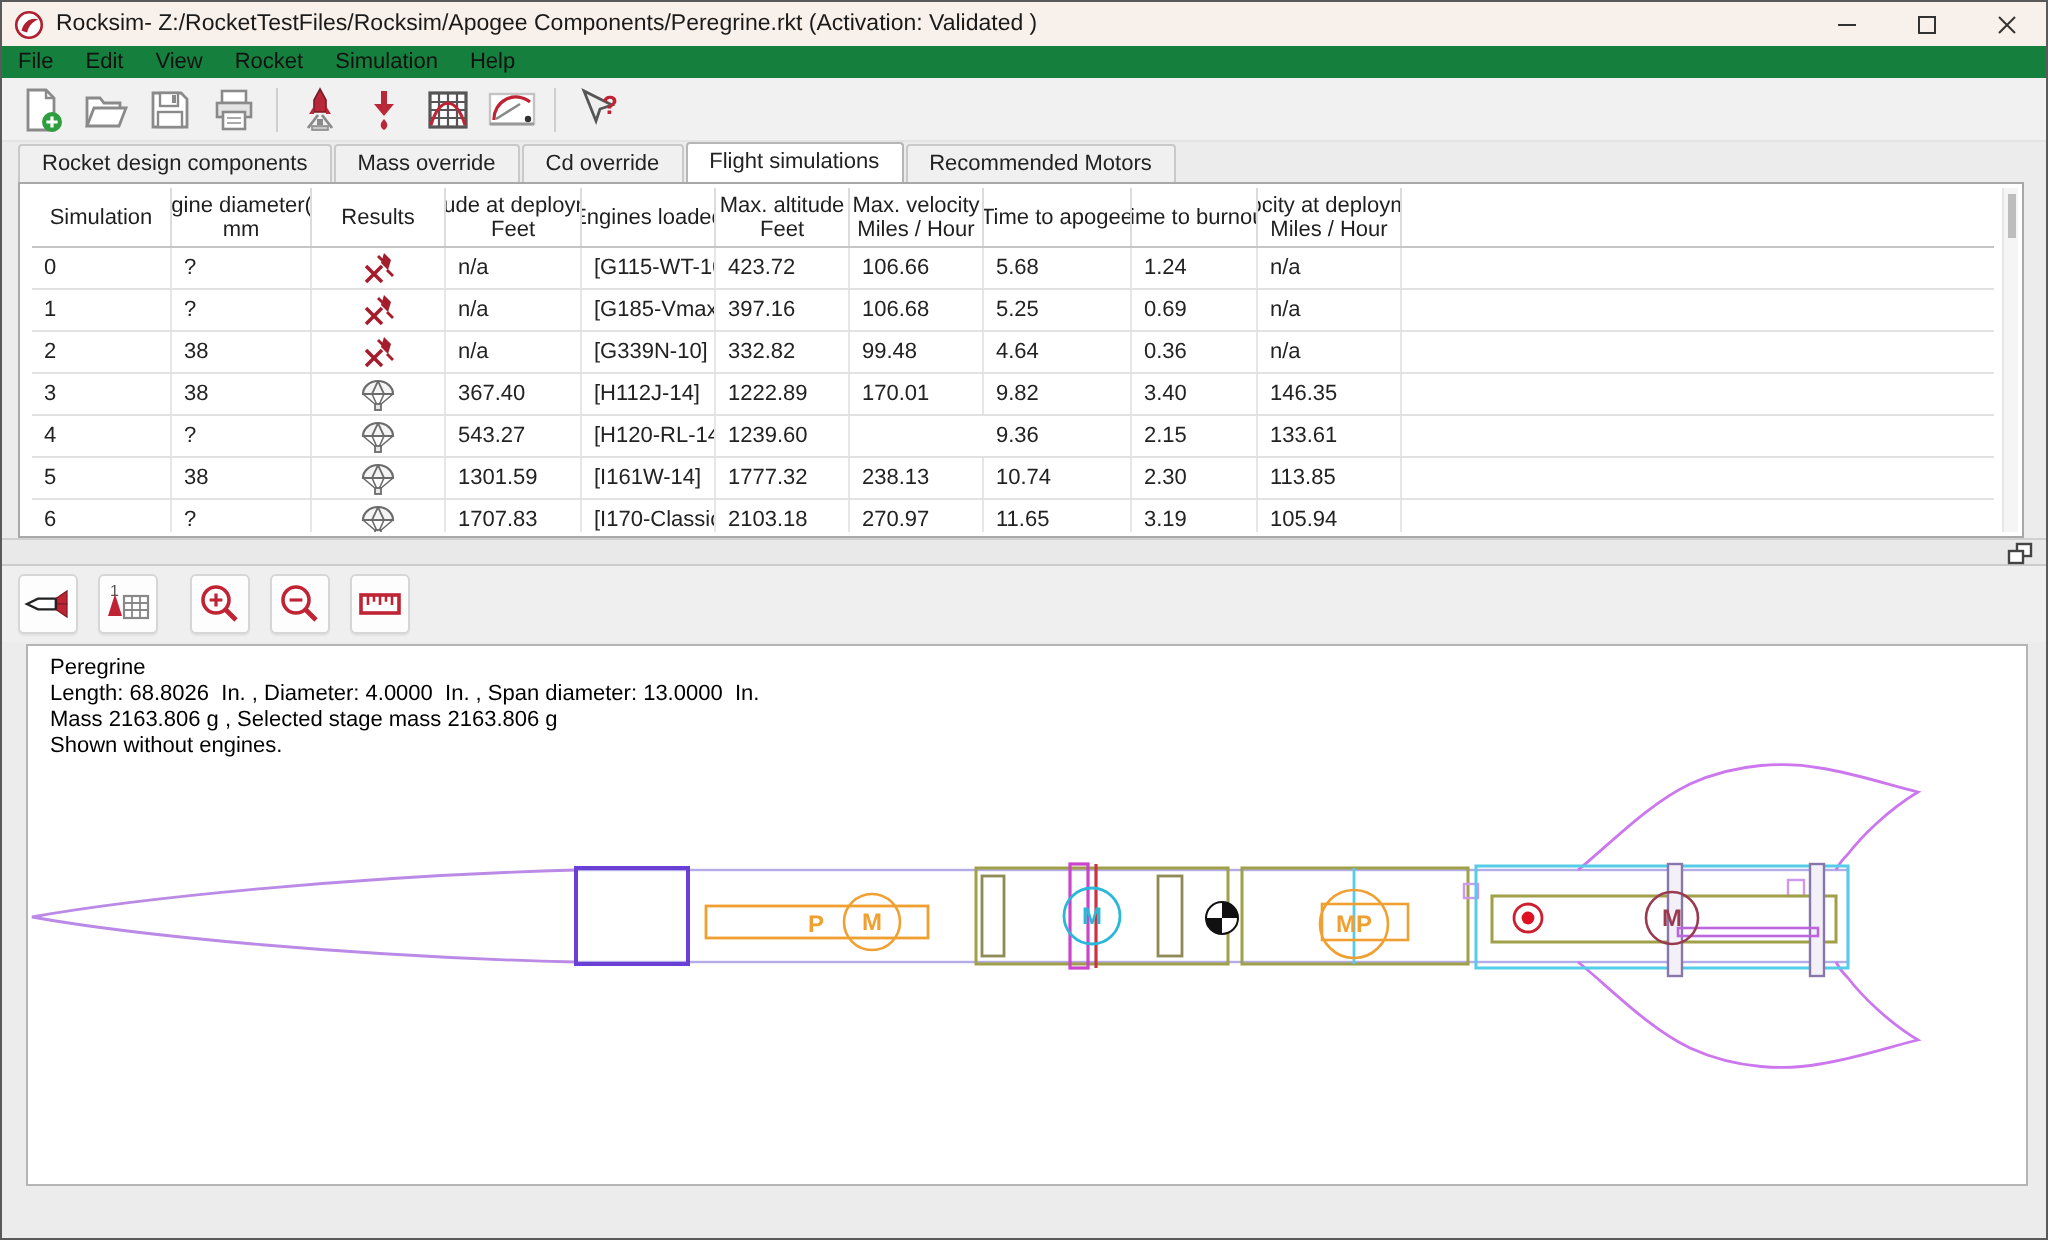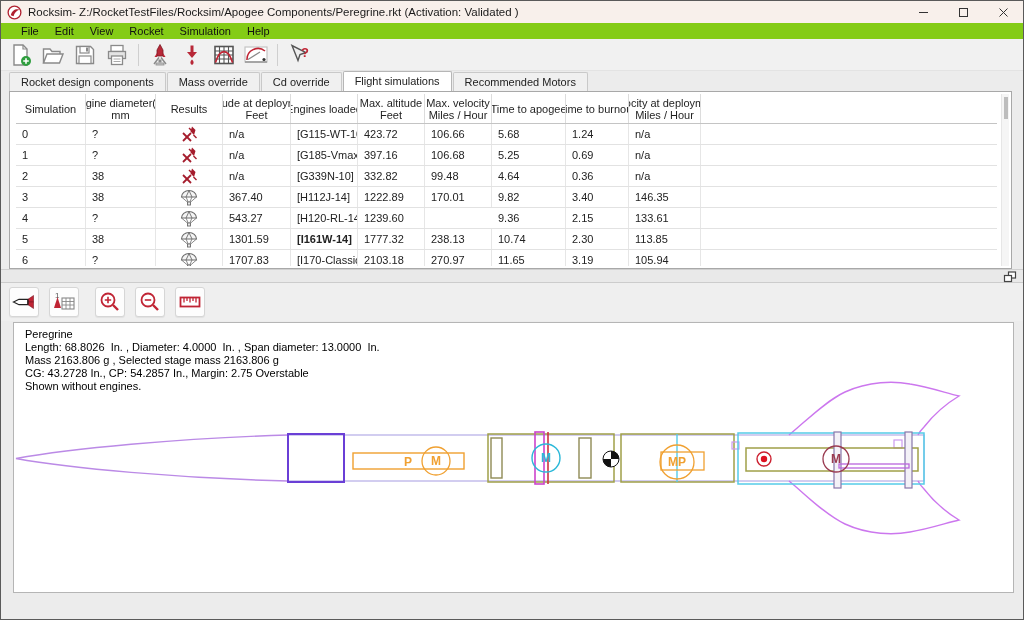--- a/index.html
+++ b/index.html
@@ -11,21 +11,21 @@
   
   .titlebar { position:absolute; left:0; top:0; right:0; height:22px;
               background:#f8f0eb; display:flex; align-items:center; padding-left:6px; }
   .titlebar .logo { width:15px; height:15px; margin-right:6px; flex:0 0 auto; }
   .titlebar .title { font-size:11.5px; color:#1a1a1a; white-space:nowrap; }
   .win-controls { position:absolute; right:0; top:0; height:22px; display:flex; }
   .win-btn { width:40px; height:22px; display:flex; align-items:center; justify-content:center; }
 
   
   .menubar { position:absolute; left:0; top:22px; right:0; height:16px;
-             background:#84cc16; display:flex; align-items:center; padding-left:12px; }
+             background:#15803d; display:flex; align-items:center; padding-left:0; }
   .menu-item { font-size:11px; padding:1px 8px; color:#111; cursor:default; }
 
   
   .toolbar { position:absolute; left:0; top:38px; right:0; height:32px;
              background:#f1f1f1; display:flex; align-items:center; padding-left:4px;
              border-bottom:1px solid #e3e3e3; }
   .tb-btn { width:30px; height:28px; display:flex; align-items:center; justify-content:center;
             border:1px solid transparent; border-radius:2px; margin:0 1px; background:transparent; }
   .tb-sep { width:1px; height:22px; background:#cfcfcf; margin:0 5px; }
 
@@ -345,21 +345,21 @@
           <div class="td" style="width: 70px;">38</div>
           <div class="td result-cell" style="width: 67px;">
   <svg width="20" height="17" viewBox="0 0 20 17">
     <path d="M2.5,8 A7.5,6.5 0 0 1 17.5,8 Z" fill="#f4f4f4" stroke="#6b6b6b" stroke-width="1.1"></path>
     <path d="M10,1.6 L7,8 M10,1.6 L13,8" stroke="#6b6b6b" stroke-width="0.9" fill="none"></path>
     <path d="M2.5,8 L9,13.5 M7,8 L9.5,13.5 M13,8 L10.5,13.5 M17.5,8 L11,13.5" stroke="#6b6b6b" stroke-width="0.8" fill="none"></path>
     <rect x="8.5" y="13" width="3" height="3" fill="#e8e8e8" stroke="#6b6b6b" stroke-width="0.9"></rect>
   </svg>
 </div>
           <div class="td" style="width: 68px;">1301.59</div>
-          <div class="td" style="width: 67px; font-weight: bold;">[I161W-14]</div>
+          <div class="td" style="width: 67px;">[I161W-14]</div>
           <div class="td" style="width: 67px;">1777.32</div>
           <div class="td" style="width: 67px;">238.13</div>
           <div class="td" style="width: 74px;">10.74</div>
           <div class="td" style="width: 63px;">2.30</div>
           <div class="td" style="width: 72px;">113.85</div>
         </div>
         <div class="trow last">
           <div class="td" style="width: 70px;">6</div>
           <div class="td" style="width: 70px;">?</div>
           <div class="td result-cell" style="width: 67px;">
@@ -429,21 +429,20 @@
         <path d="M6,7.5 v5 M9,7.5 v3.4 M12,7.5 v5 M15,7.5 v3.4 M18,7.5 v5" stroke="#c02434" stroke-width="1.3"></path>
       </svg>
     </div>
   </div>
 
   <div class="design-panel">
     <div class="info-block" id="infoBlock">
         <div class="info-line">Peregrine</div>
         <div class="info-line">Length: 68.8026  In. , Diameter: 4.0000  In. , Span diameter: 13.0000  In.</div>
         <div class="info-line">Mass 2163.806 g , Selected stage mass 2163.806 g</div>
-        <div class="info-line">CG: 43.2728 In., CP: 54.2857 In., Margin: 2.75 Overstable</div>
         <div class="info-line">Shown without engines.</div>
       </div>
 
     <svg class="rocket-svg" width="999" height="269" viewBox="0 0 999 269">
 
       <path d="M274,112 C165,115 55,126 2,135.5 C55,145 165,155.5 274,158" fill="none" stroke-width="1.4" stroke="#bb8ae6"></path>
 
       <rect x="274" y="112" width="636" height="46" fill="none" stroke-width="1.2" stroke="#b4ace6"></rect>
 
       <rect x="274" y="111" width="56" height="48" fill="none" stroke-width="2" stroke="#6a3fd6"></rect>

